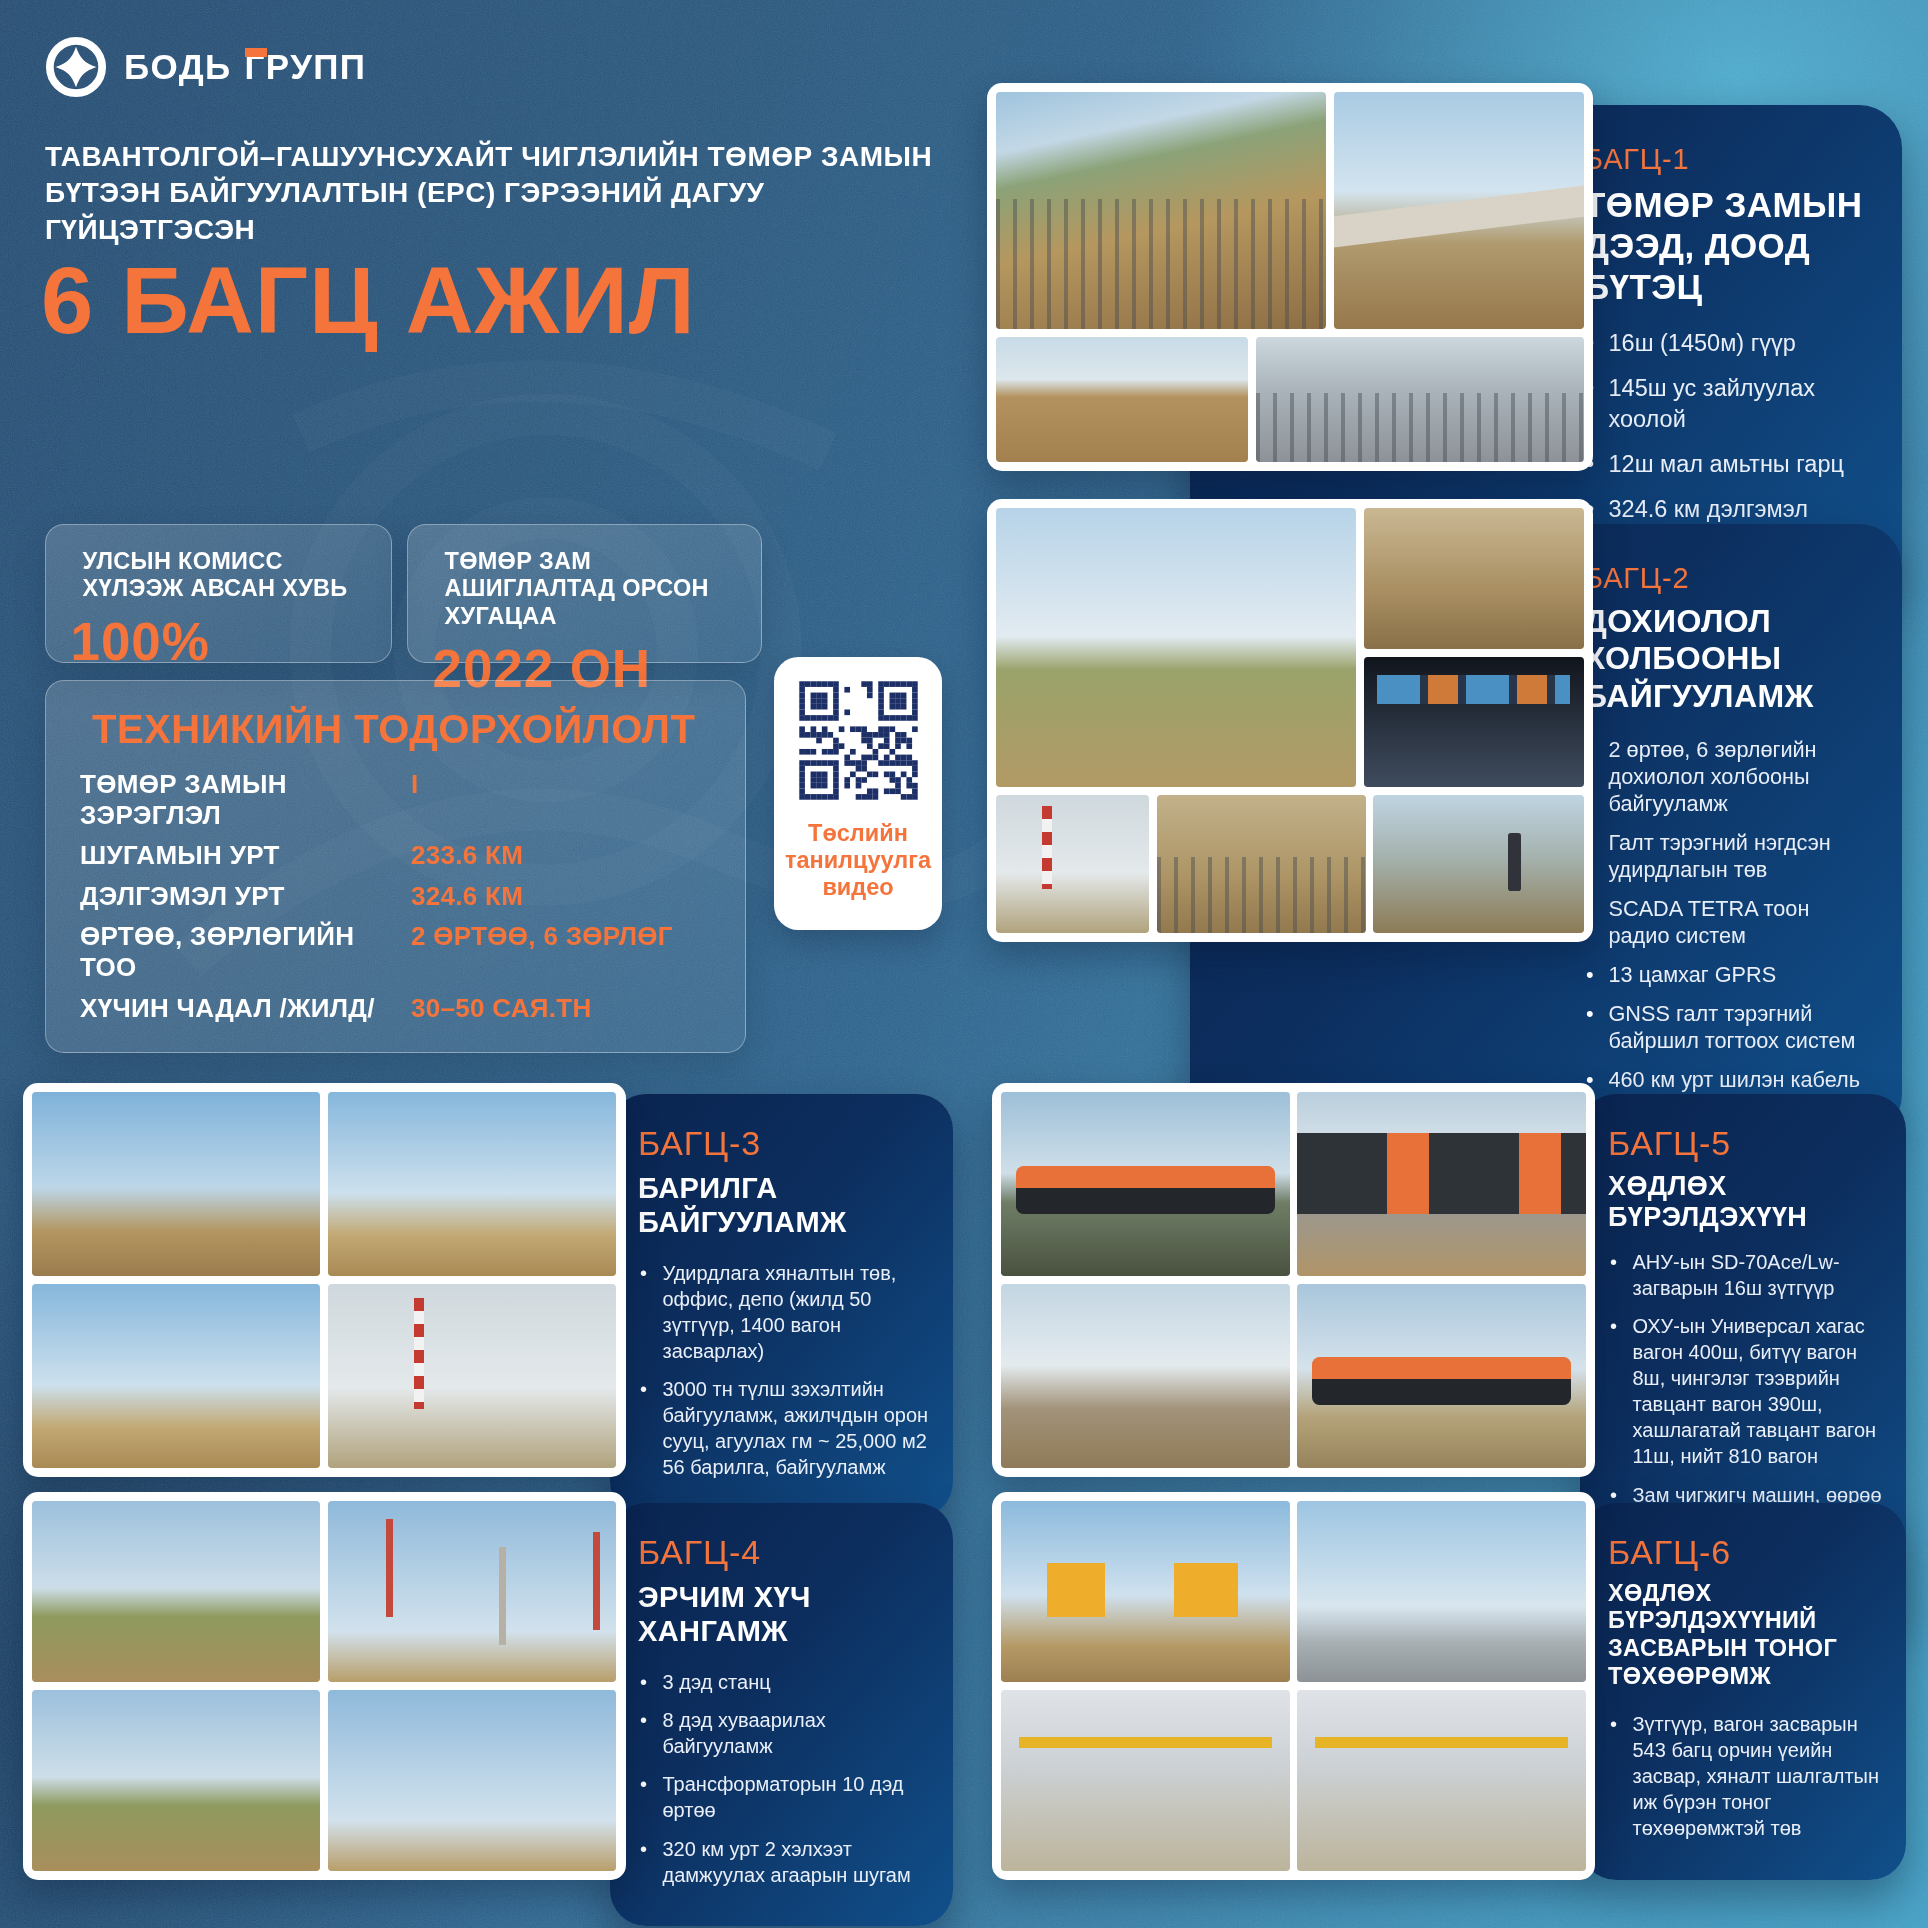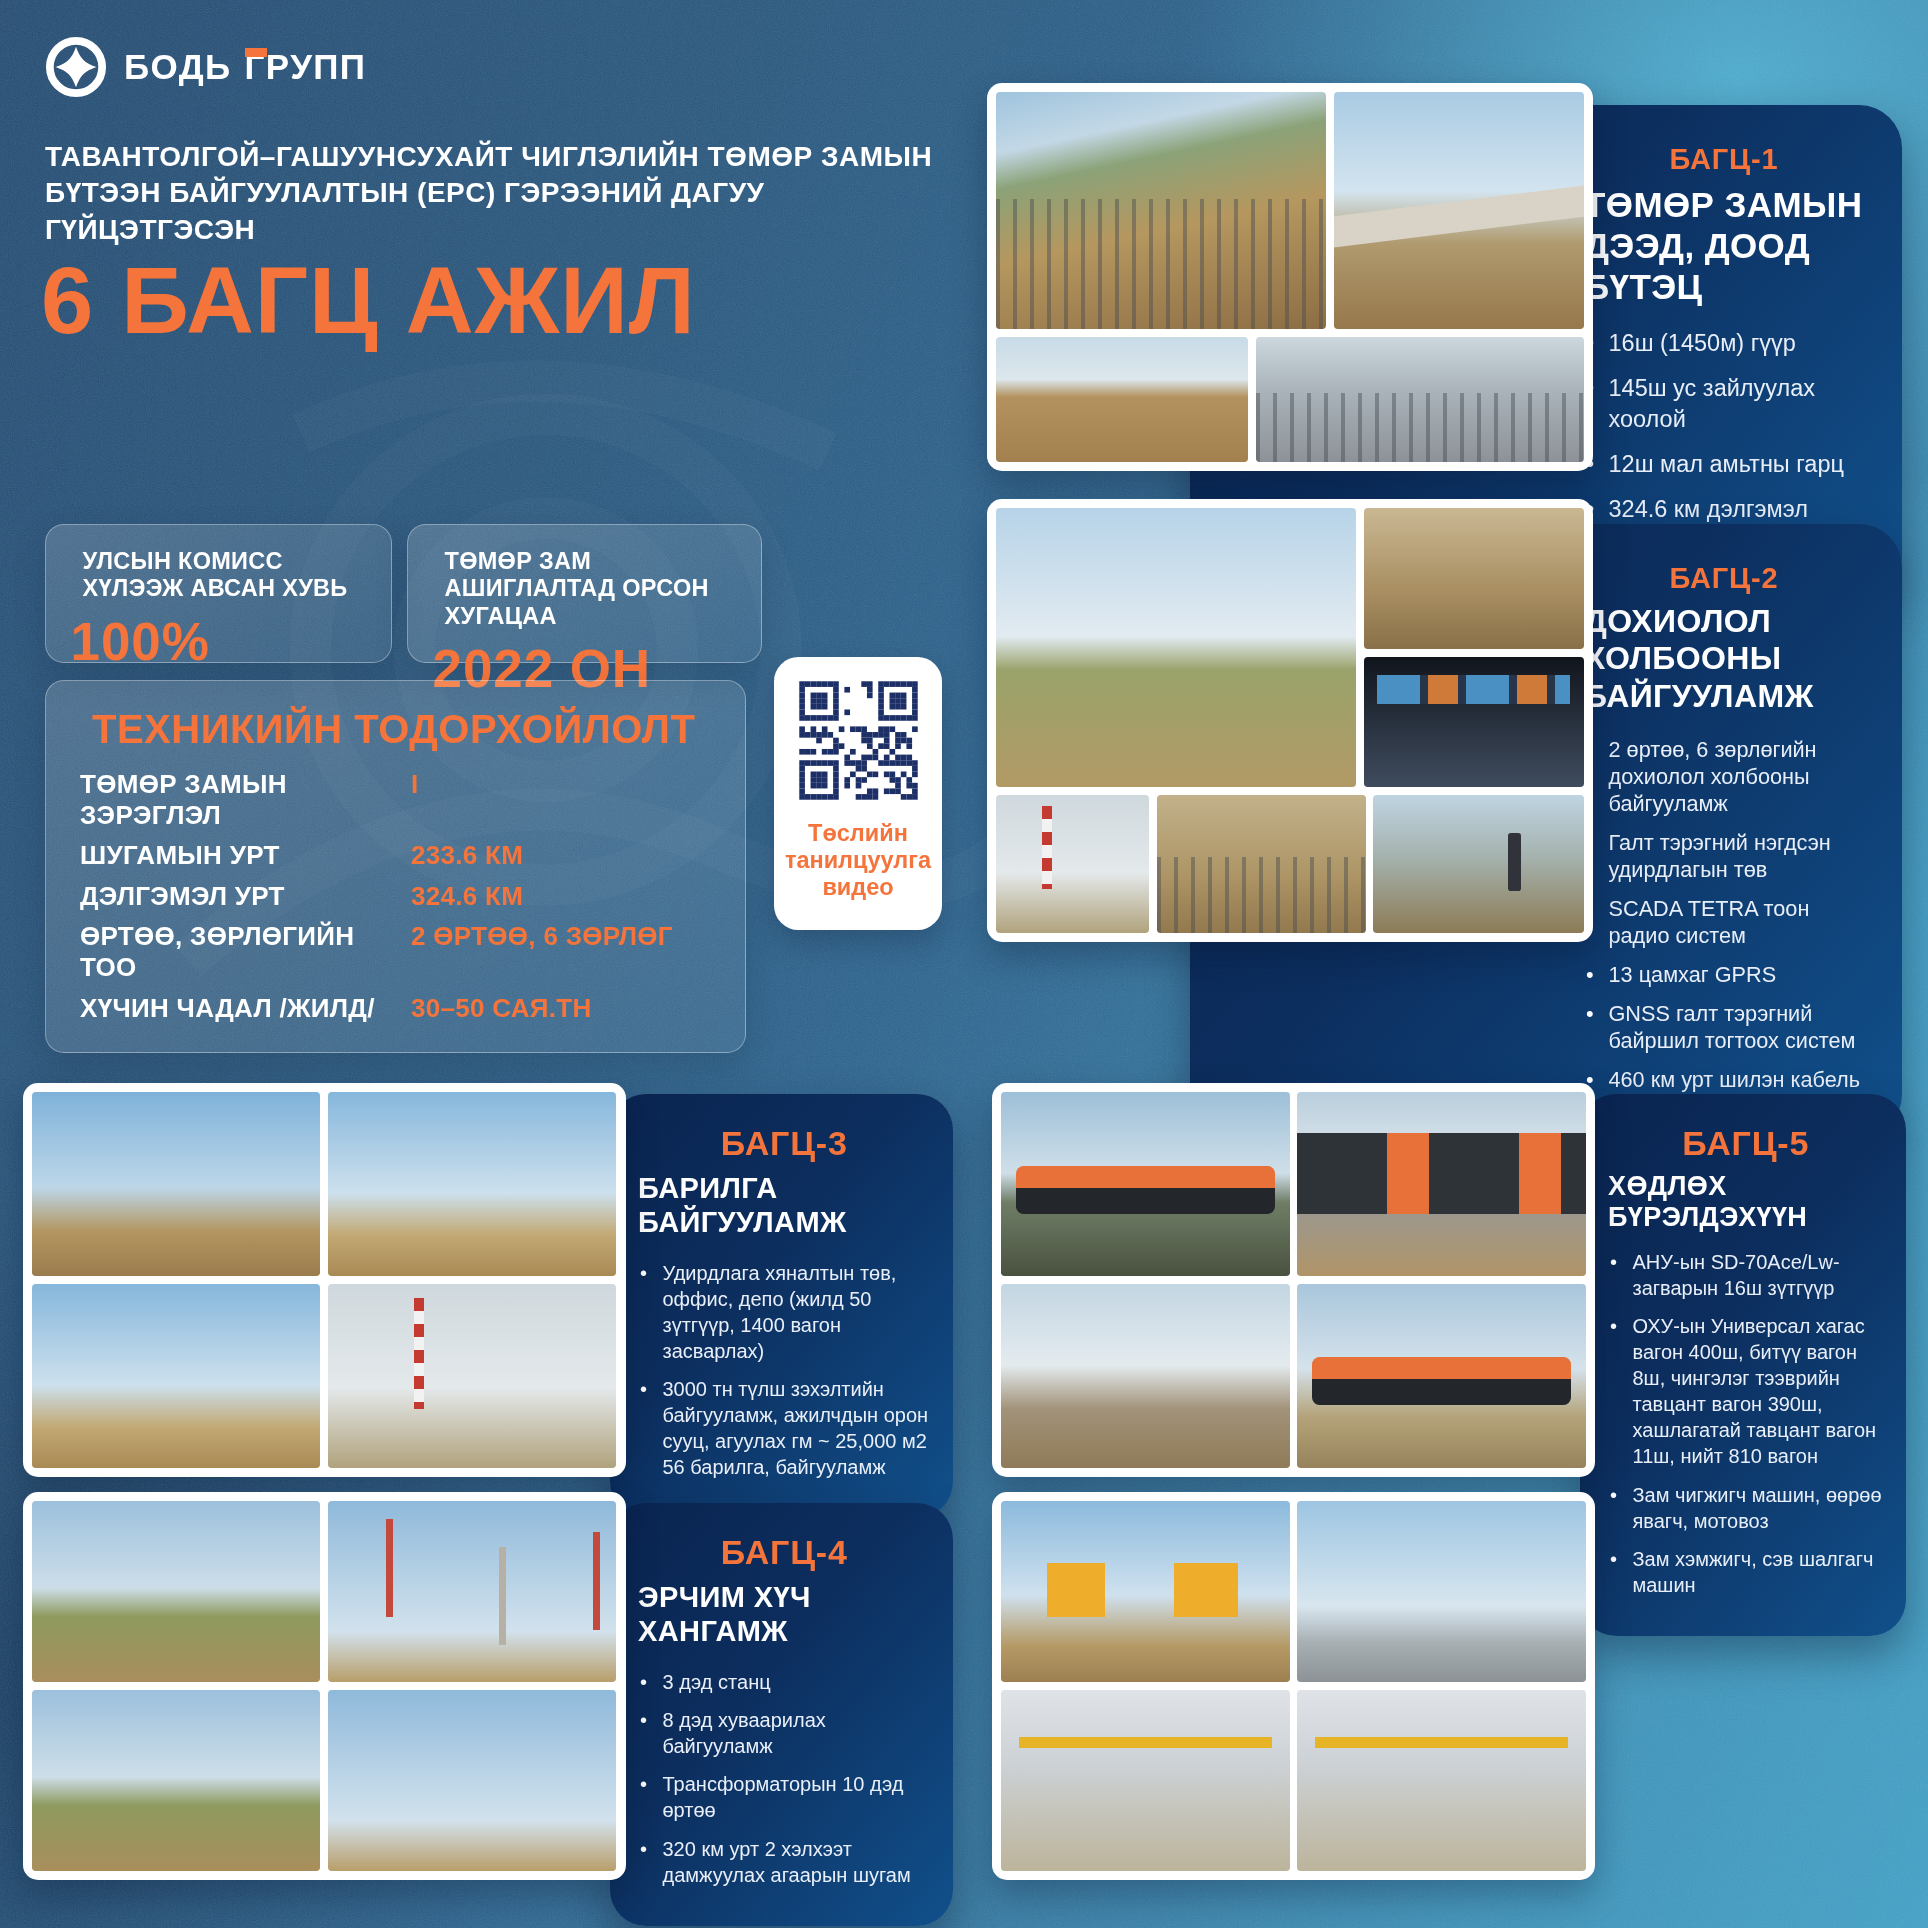--- a/index.html
+++ b/index.html
@@ -45,21 +45,21 @@
   .qr-card{position:absolute;left:774px;top:657px;width:168px;height:273px;background:#fff;border-radius:24.5px;
            display:flex;flex-direction:column;align-items:center;padding:13px 9.4px;box-shadow:0 13px 28px rgba(10,25,50,.25);}
   .qr-box{width:141px;height:141px;}
   .qr-caption{margin-top:9.4px;text-align:center;font-size:23.5px;line-height:1.15;font-weight:700;color:#F4743B;}
 
   
   .panel{position:absolute;z-index:2;background:linear-gradient(130deg,#0a2450 0%,#0c2e5e 42%,#11508b 100%);
          box-shadow:0 19px 41px rgba(8,20,45,.38);}
   .pnl-lg{border-radius:43px;padding:38px 38px 32px 394px;}
   .pnl-sm{border-radius:36px;padding:30px 22.6px 26px 28px;}
-  .pkg-id{font-weight:700;color:#F4743B;letter-spacing:0.8px;text-align:center;}
+  .pkg-id{font-weight:400;color:#F4743B;letter-spacing:0.8px;}
   .pnl-lg .pkg-id{font-size:29px;}
   .pnl-sm .pkg-id{font-size:34px;}
   .pkg-title{font-weight:800;color:#fff;letter-spacing:0.4px;line-height:1.18;margin-top:7.5px;}
   .bullets{list-style:none;margin:21px 0 0;padding:0;}
   .bullets li{position:relative;padding-left:24.5px;color:#e9eff9;font-weight:400;}
   .bullets li::before{content:"\2022";position:absolute;left:1.9px;top:0;color:#ffffff;}
   .pnl-lg .bullets li{font-size:23.5px;line-height:1.28;margin-bottom:15px;}
   .p2 .bullets li{font-size:21.7px;line-height:1.24;margin-bottom:12.2px;}
   .p1 .pkg-title{font-size:35px;}
   .p2 .pkg-title{font-size:32px;}
@@ -501,20 +501,27 @@
     <div class="prow">
       <div class="ph g-loco d-loco"></div>
       <div class="ph g-wagons d-wagons"></div>
     </div>
     <div class="prow">
       <div class="ph g-flatwagons"></div>
       <div class="ph g-passcar d-loco"></div>
     </div>
   </div>
 
+  <div class="panel pnl-sm p6" style="left:1580px;top:1503px;width:326px;min-height:375px;">
+    <div class="pkg-id">БАГЦ-6</div>
+    <div class="pkg-title">ХӨДЛӨХ БҮРЭЛДЭХҮҮНИЙ ЗАСВАРЫН ТОНОГ ТӨХӨӨРӨМЖ</div>
+    <ul class="bullets">
+        <li>Зүтгүүр, вагон засварын 543 багц орчин үеийн засвар, хяналт шалгалтын иж бүрэн тоног төхөөрөмжтэй төв</li>
+      </ul>
+  </div>
   <div class="photo-card" style="left:992px;top:1492px;width:603px;height:388px;">
     <div class="prow">
       <div class="ph g-depot-y d-ydoors"></div>
       <div class="ph g-depot-b"></div>
     </div>
     <div class="prow">
       <div class="ph g-workshop d-crane"></div>
       <div class="ph g-workshop d-crane"></div>
     </div>
   </div>

